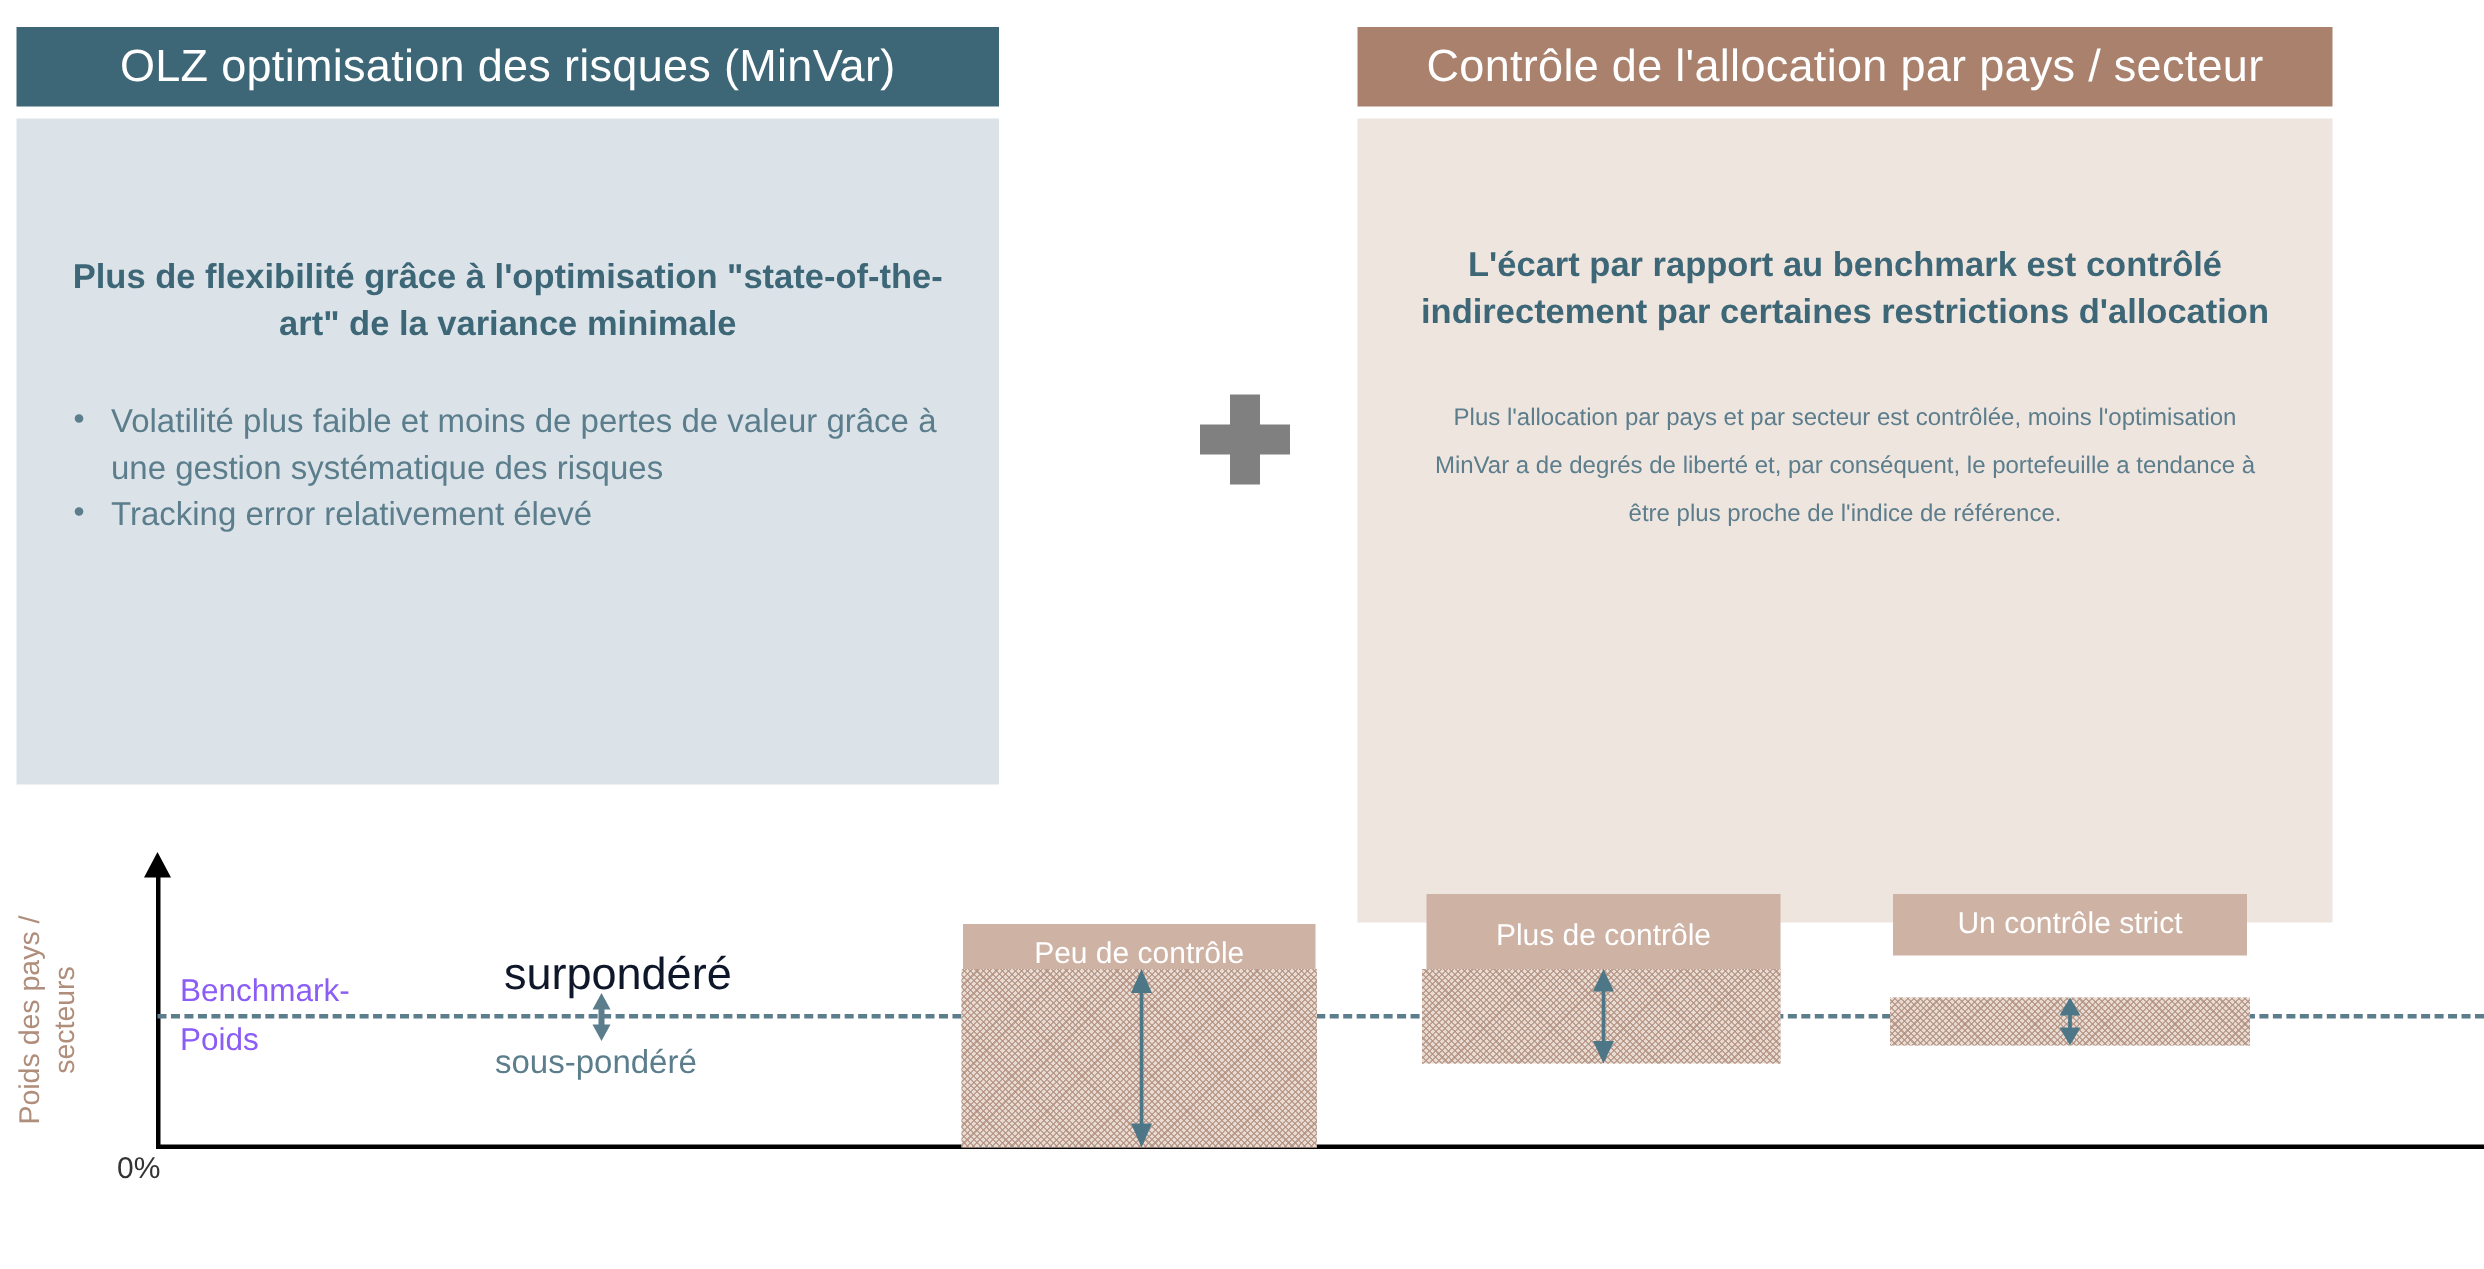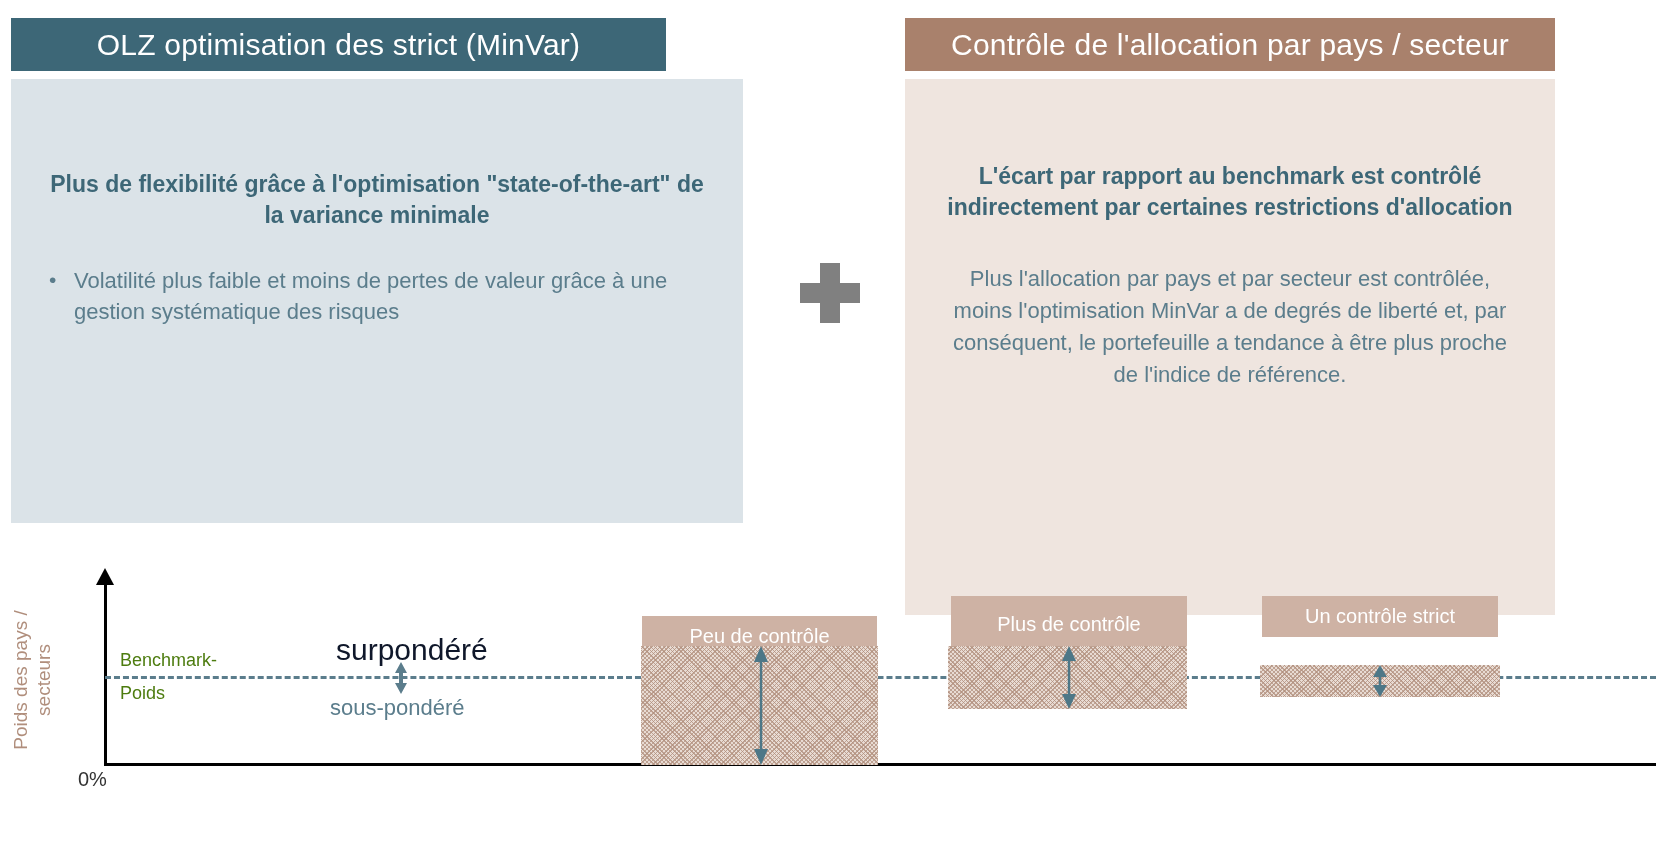--- a/index.html
+++ b/index.html
@@ -32,21 +32,21 @@
   #head-right {
     left: 905px; top: 18px;  width: 650px; height: 53px;
     background: #a9816c;
   }
 
   .panel-body {
     position: absolute;
     box-sizing: border-box;
   }
   #body-left {
-    left: 11px; top: 79px; width: 732px; height: 444px;
+    left: 11px; top: 79px; width: 655px; height: 444px;
     background: #dbe3e8;
     padding: 90px 30px 0 30px;
   }
   #body-right {
     left: 905px; top: 79px; width: 650px; height: 536px;
     background: #efe5df;
     padding: 82px 42px 0 42px;
   }
 
   .panel-title {
@@ -76,21 +76,21 @@
     content: "\2022";
     position: absolute;
     left: 8px;
     top: -1px;
     font-size: 21px;
     color: #5b7d8c;
   }
 
   .panel-para {
     color: #5b7d8c;
-    font-size: 22px;
+    font-size: 16px;
     line-height: 32px;
     text-align: center;
     margin: 40px 0 0 0;
   }
 
   
   #plus-icon {
     position: absolute;
     left: 800px;
     top: 263px;
@@ -160,22 +160,22 @@
     left: 105px;
     top: 116px;
     width: 1551px;
     height: 0;
     border-top: 3px dashed #5b7d8c;
   }
   #benchmark-label {
     position: absolute;
     left: 120px;
     top: 84px;
-    color: #4d7c0f;
-    font-size: 18px;
+    color: #8b5cf6;
+    font-size: 21px;
     line-height: 33px;
   }
   #over-label {
     position: absolute;
     left: 336px;
     top: 73px;
     color: #0f172a;
     font-size: 30px;
   }
   #under-label {
@@ -220,26 +220,27 @@
   #bar-3 { left: 1260px; top: 105px; width: 240px; height: 32px;  }
 
   .range-arrow { position: absolute; }
   #arrow-1 { left: 752px;  top: 86px;  width: 18px; height: 119px; }
   #arrow-2 { left: 1060px; top: 86px;  width: 18px; height: 63px;  }
   #arrow-3 { left: 1371px; top: 105px; width: 18px; height: 32px;  }
 </style>
 </head>
 <body>
 
-<div class="panel-head" id="head-left">OLZ optimisation des strict (MinVar)</div>
+<div class="panel-head" id="head-left">OLZ optimisation des risques (MinVar)</div>
 
 <div class="panel-body" id="body-left">
   <p class="panel-title">Plus de flexibilité grâce à l'optimisation "state-of-the-art" de la variance minimale</p>
   <ul class="bullets">
     <li>Volatilité plus faible et moins de pertes de valeur grâce à une gestion systématique des risques</li>
+    <li>Tracking error relativement élevé</li>
   </ul>
 </div>
 
 <div id="plus-icon">
   <span class="h"></span>
   <span class="v"></span>
 </div>
 
 <div class="panel-head" id="head-right">Contrôle de l'allocation par pays / secteur</div>
 

